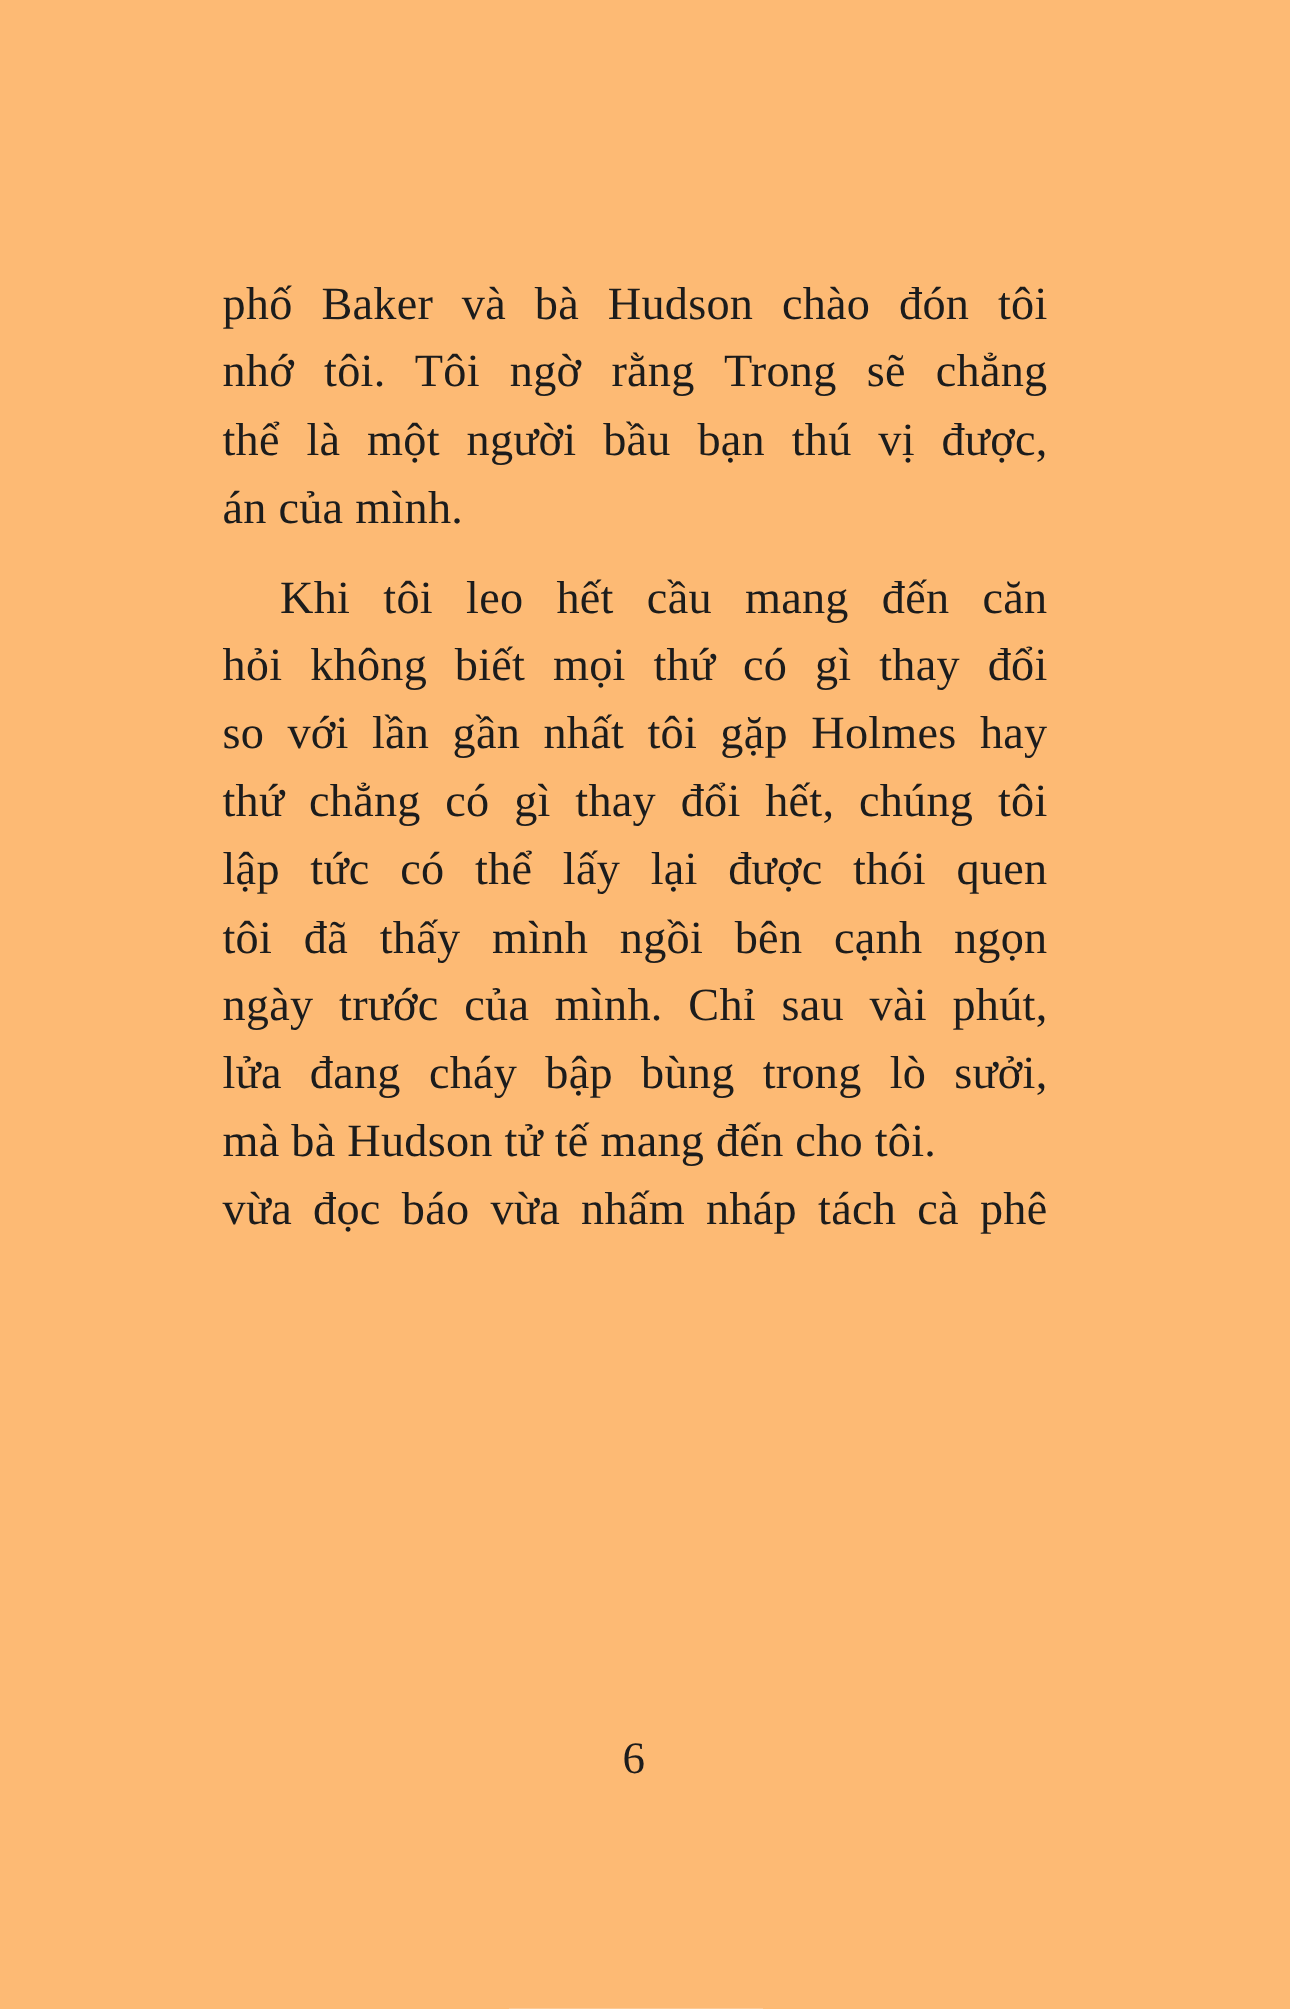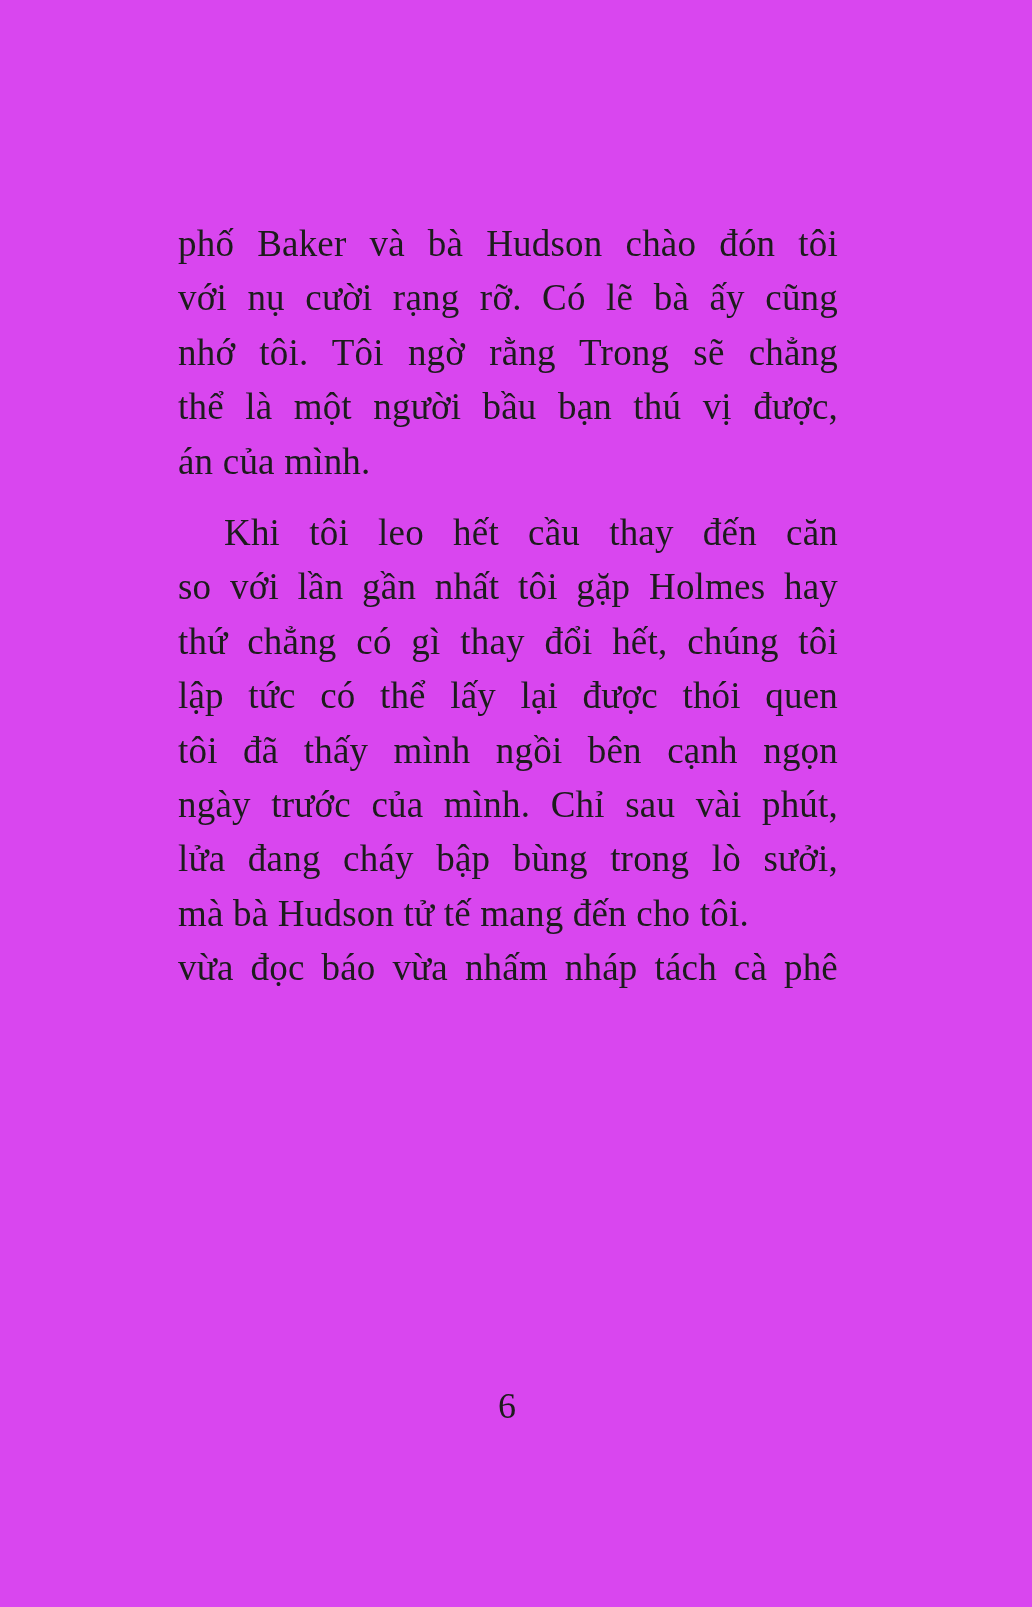--- a/index.html
+++ b/index.html
@@ -12,21 +12,21 @@
       height: 1607px;
       position: relative;
       overflow: hidden;
       font-family: "DejaVu Serif", "Liberation Serif", serif;
       color: #1c1c1c;
     }
     .page {
       position: absolute;
       left: 0; top: 0;
       width: 1032px; height: 1607px;
-      background: #d946ef;
+      background: #fdba74;
     }
     .text-block {
       position: absolute;
       left: 178px;
       top: 217px;
       width: 660px;
     }
     .line {
       display: block;
       height: 54.4px;
@@ -59,30 +59,30 @@
     }
   </style>
 </head>
 <body>
 
 <div class="page">
   <div class="text-block">
 
     <div class="paragraph">
       <span class="line">phố Baker và bà Hudson chào đón tôi</span>
-      <span class="line">với nụ cười rạng rỡ. Có lẽ bà ấy cũng</span>
       <span class="line">nhớ tôi. Tôi ngờ rằng Trong sẽ chẳng</span>
       <span class="line">thể là một người bầu bạn thú vị được,</span>
       <span class="line last">án của mình.</span>
     </div>
 
     <div class="para-gap"></div>
 
     <div class="paragraph">
-      <span class="line indent">Khi tôi leo hết cầu thay đến căn</span>
+      <span class="line indent">Khi tôi leo hết cầu mang đến căn</span>
+      <span class="line">hỏi không biết mọi thứ có gì thay đổi</span>
       <span class="line">so với lần gần nhất tôi gặp Holmes hay</span>
       <span class="line">thứ chẳng có gì thay đổi hết, chúng tôi</span>
       <span class="line">lập tức có thể lấy lại được thói quen</span>
       <span class="line">tôi đã thấy mình ngồi bên cạnh ngọn</span>
       <span class="line">ngày trước của mình. Chỉ sau vài phút,</span>
       <span class="line">lửa đang cháy bập bùng trong lò sưởi,</span>
       <span class="line last">mà bà Hudson tử tế mang đến cho tôi.</span>
       <span class="line">vừa đọc báo vừa nhấm nháp tách cà phê</span>
     </div>
 

